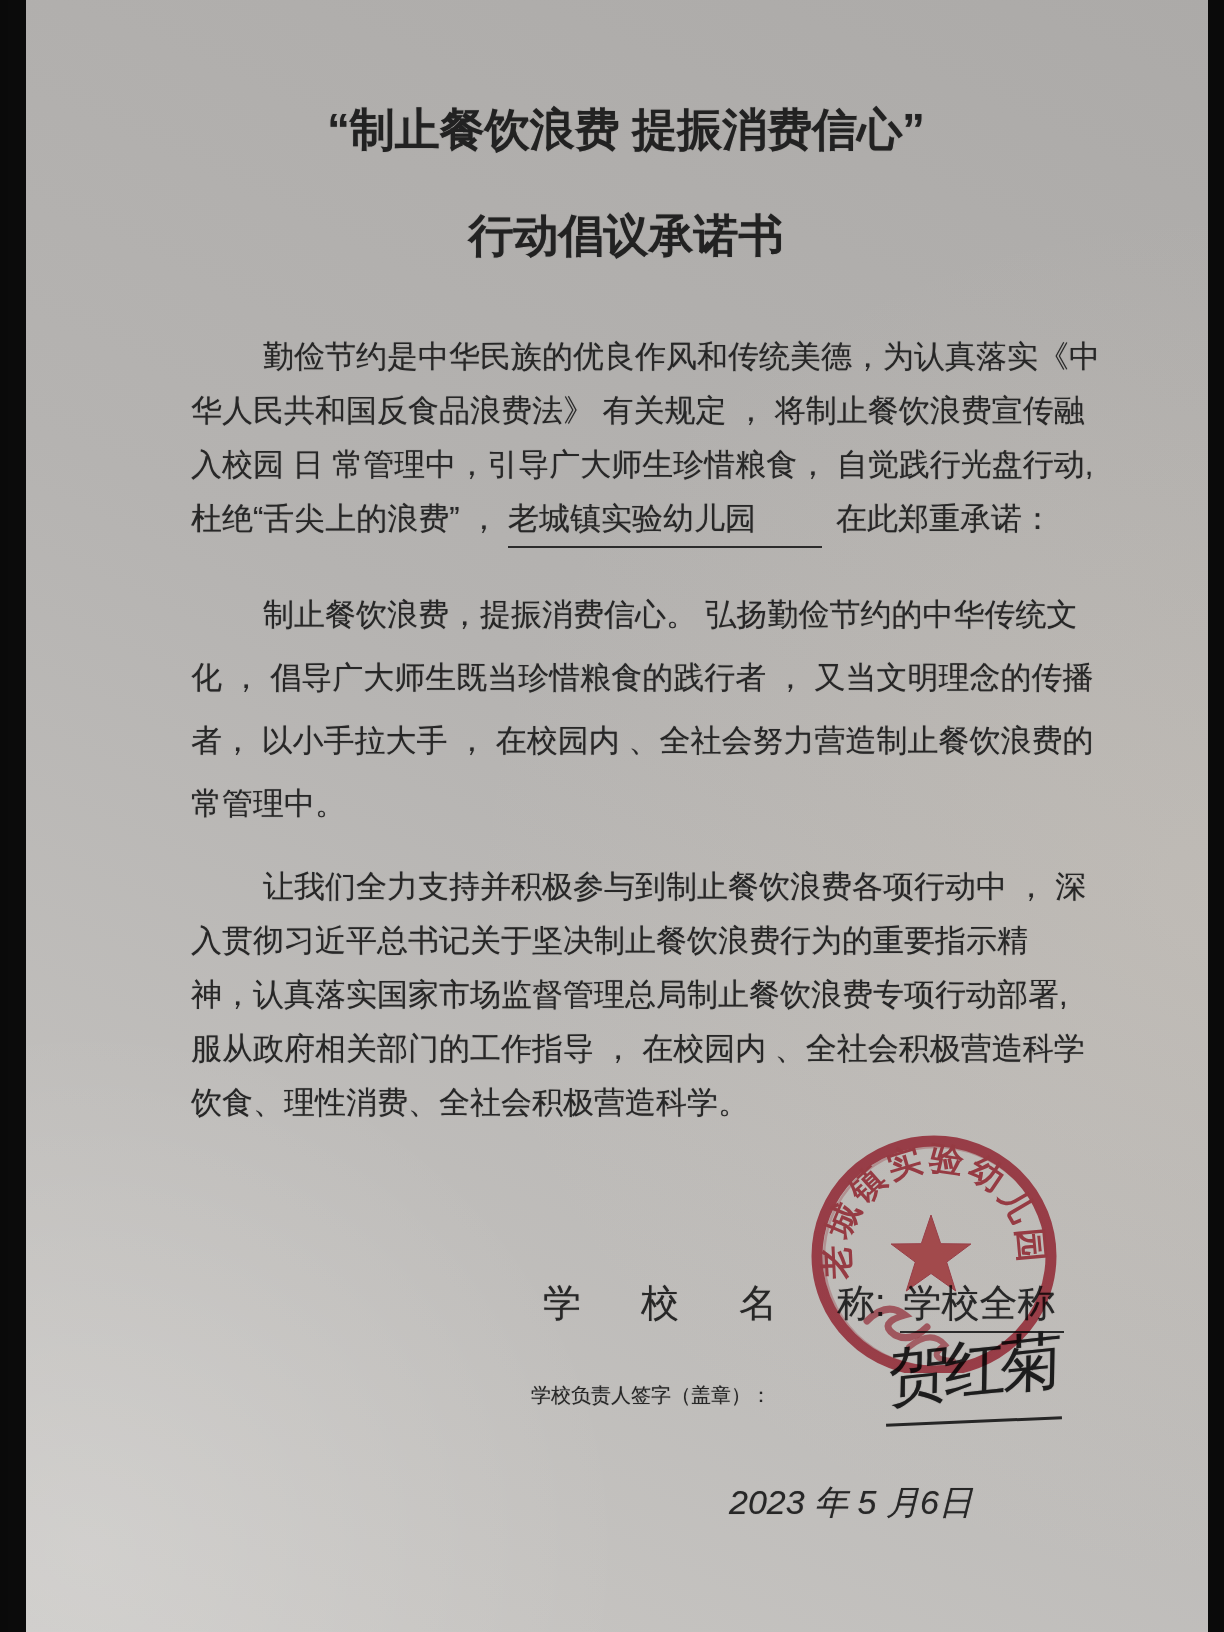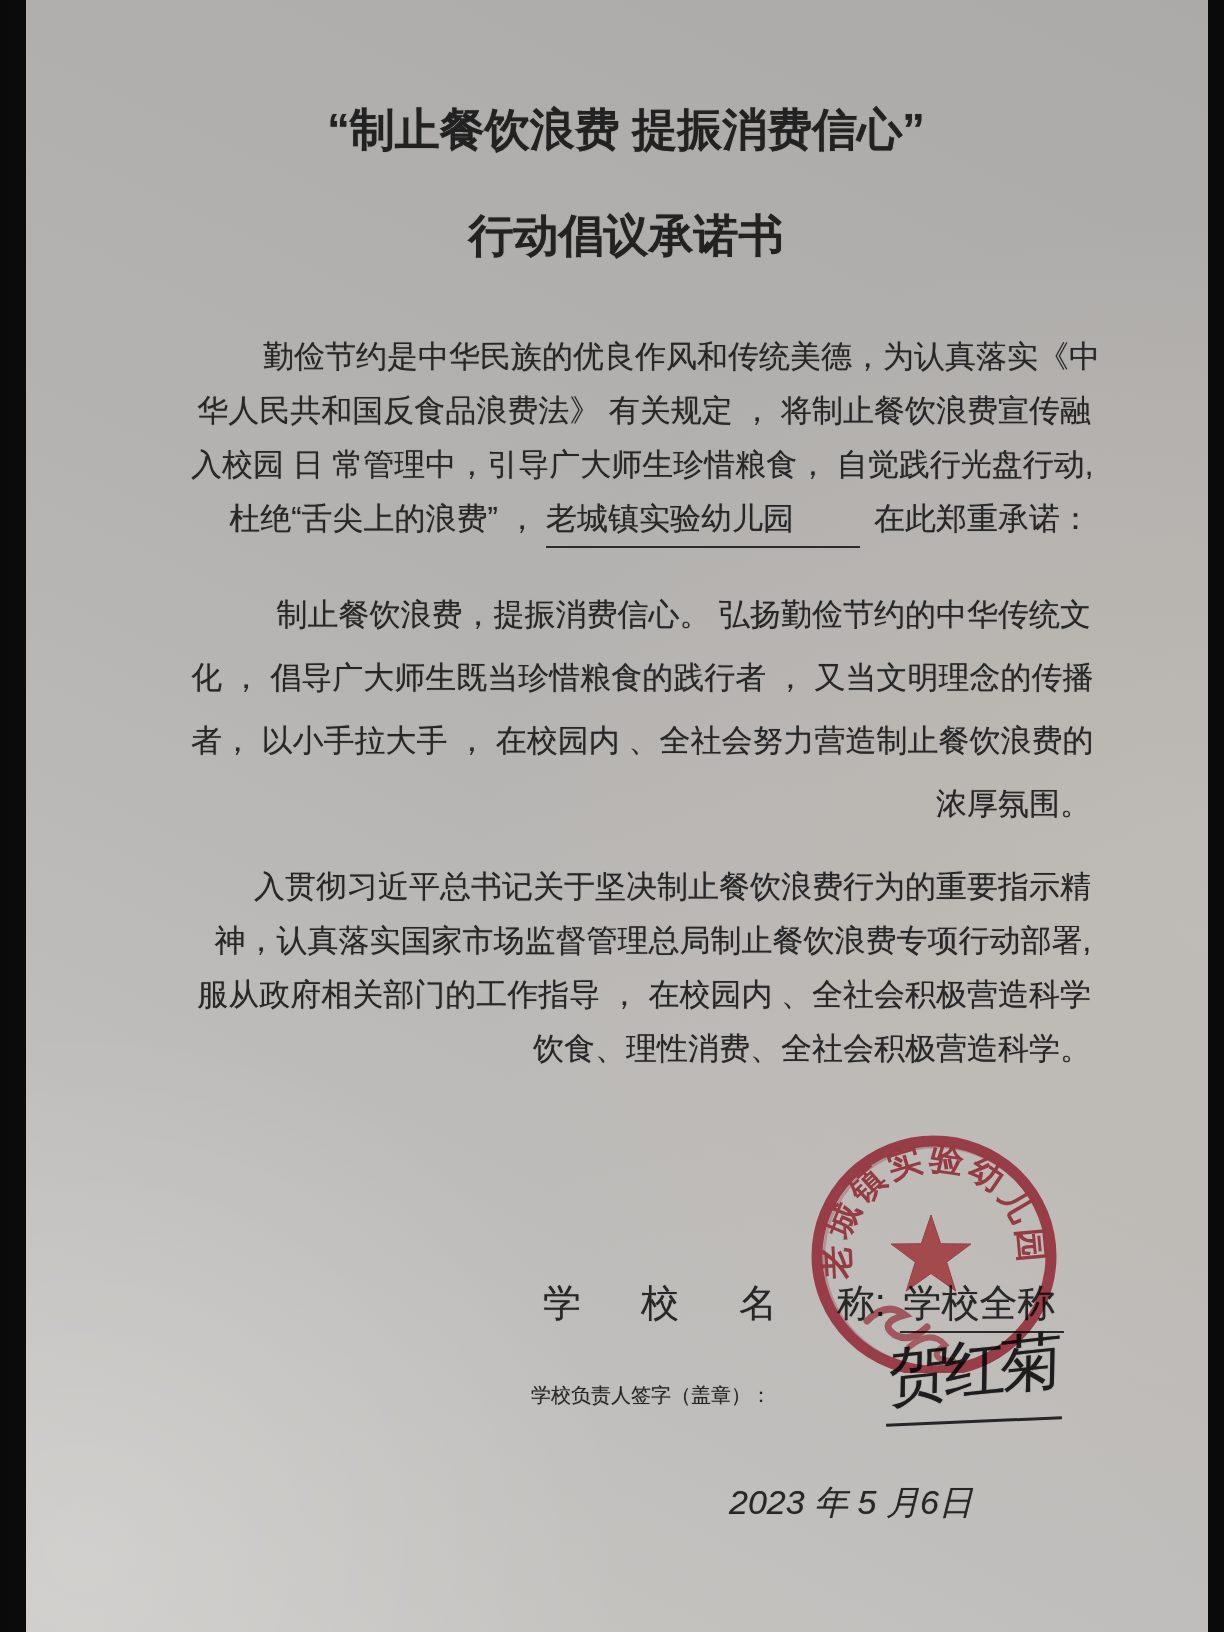--- a/index.html
+++ b/index.html
@@ -25,21 +25,21 @@
     text-align:center;
     font-size:45px;font-weight:bold;
     letter-spacing:0px;
     color:#222;
     text-shadow:0 0 1px rgba(30,30,30,.45);
     white-space:nowrap;
   }
   .t1{top:100px;}
   .t2{top:206px;font-family:Liberation Serif, serif;}
   .para{position:absolute;left:165px;width:900px;color:#272727;
-    text-shadow:0 0 1px rgba(30,30,30,.4);text-align:right;}
+    text-shadow:0 0 1px rgba(30,30,30,.4);}
   .para .line{white-space:nowrap;font-size:31px;}
   .p1{top:330px;} .p1 .line{line-height:54px;}
   .p2{top:583px;} .p2 .line{line-height:63px;}
   .p3{top:860px;} .p3 .line{line-height:54px;}
   .indent{text-indent:72px;}
   .school-underline{
     border-bottom:2.5px solid #2b2b2b;
     padding-right:66px;
     margin-right:14px;
     display:inline-block;
@@ -104,24 +104,25 @@
     <div class="line indent">勤俭节约是中华民族的优良作风和传统美德，为认真落实《中</div>
     <div class="line">华人民共和国反食品浪费法》 有关规定 ，  将制止餐饮浪费宣传融</div>
     <div class="line">入校园 日 常管理中，引导广大师生珍惜粮食，  自觉践行光盘行动,</div>
     <div class="line"><span>杜绝“舌尖上的浪费” ， </span><span class="school-underline">老城镇实验幼儿园</span><span>在此郑重承诺：</span></div>
   </div>
 
   <div class="para p2">
     <div class="line indent">制止餐饮浪费，提振消费信心。 弘扬勤俭节约的中华传统文</div>
     <div class="line">化 ， 倡导广大师生既当珍惜粮食的践行者 ， 又当文明理念的传播</div>
     <div class="line">者，  以小手拉大手 ， 在校园内 、全社会努力营造制止餐饮浪费的</div>
-    <div class="line">浓厚氛围。</div>
+    <div class="line">常管理中。</div>
   </div>
 
   <div class="para p3">
+    <div class="line indent">让我们全力支持并积极参与到制止餐饮浪费各项行动中 ，  深</div>
     <div class="line">入贯彻习近平总书记关于坚决制止餐饮浪费行为的重要指示精</div>
     <div class="line">神，认真落实国家市场监督管理总局制止餐饮浪费专项行动部署,</div>
     <div class="line">服从政府相关部门的工作指导 ， 在校园内 、全社会积极营造科学</div>
     <div class="line">饮食、理性消费、全社会积极营造科学。</div>
   </div>
 
   <div class="school-line">
     <span class="sp">学</span><span class="sp">校</span><span class="sp">名</span><span class="sp-colon">称:</span><span class="school-value">学校全称</span>
   </div>
 

